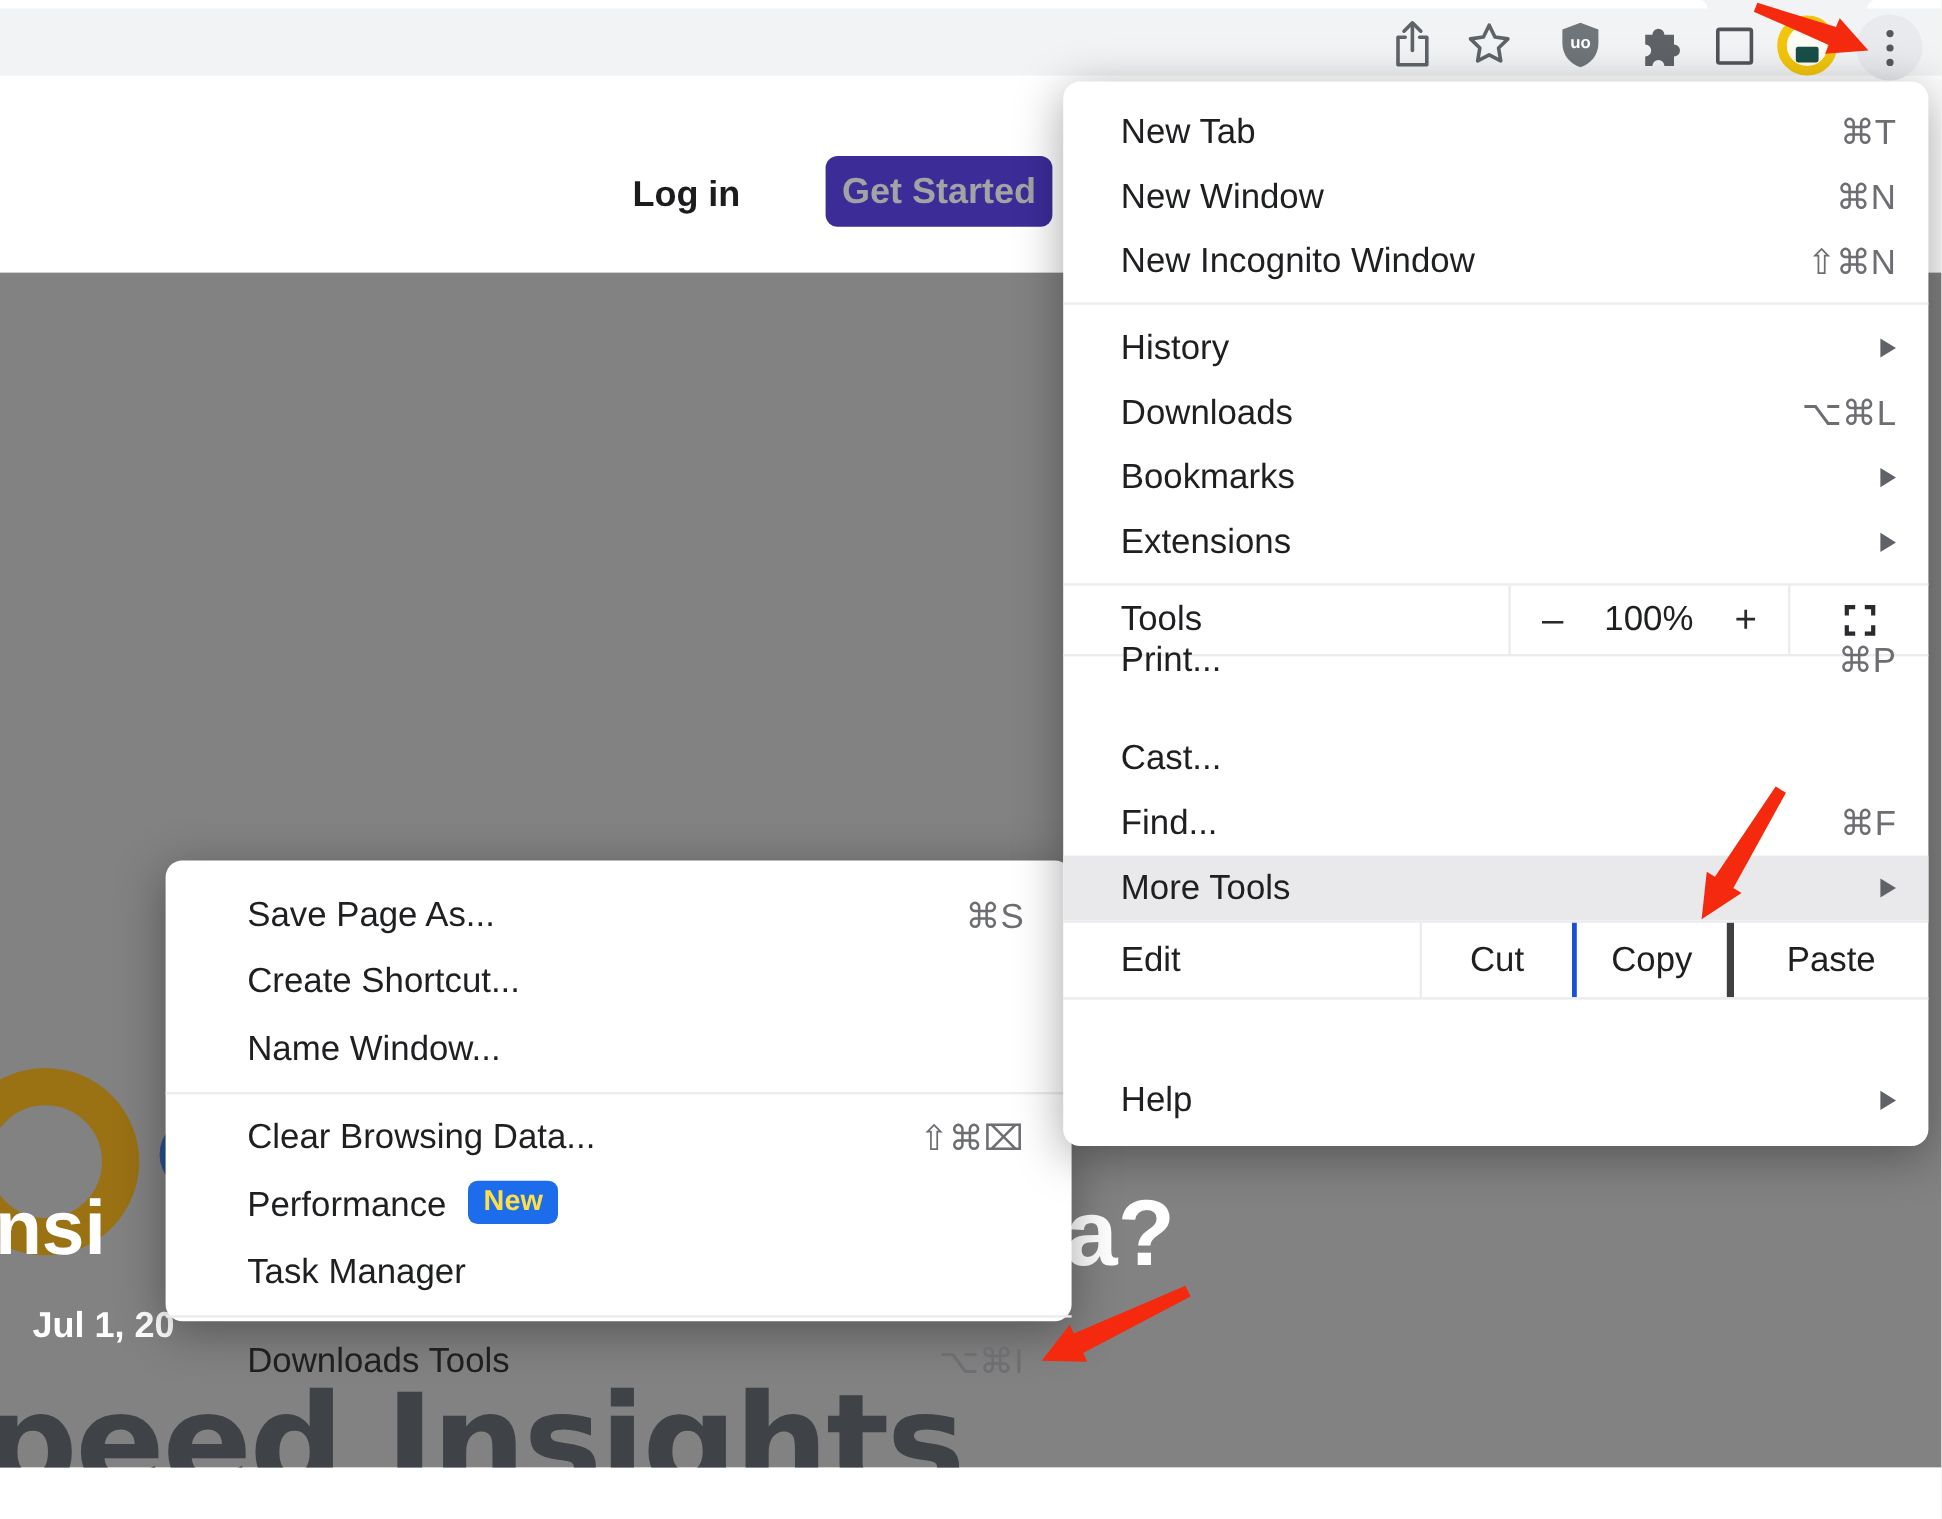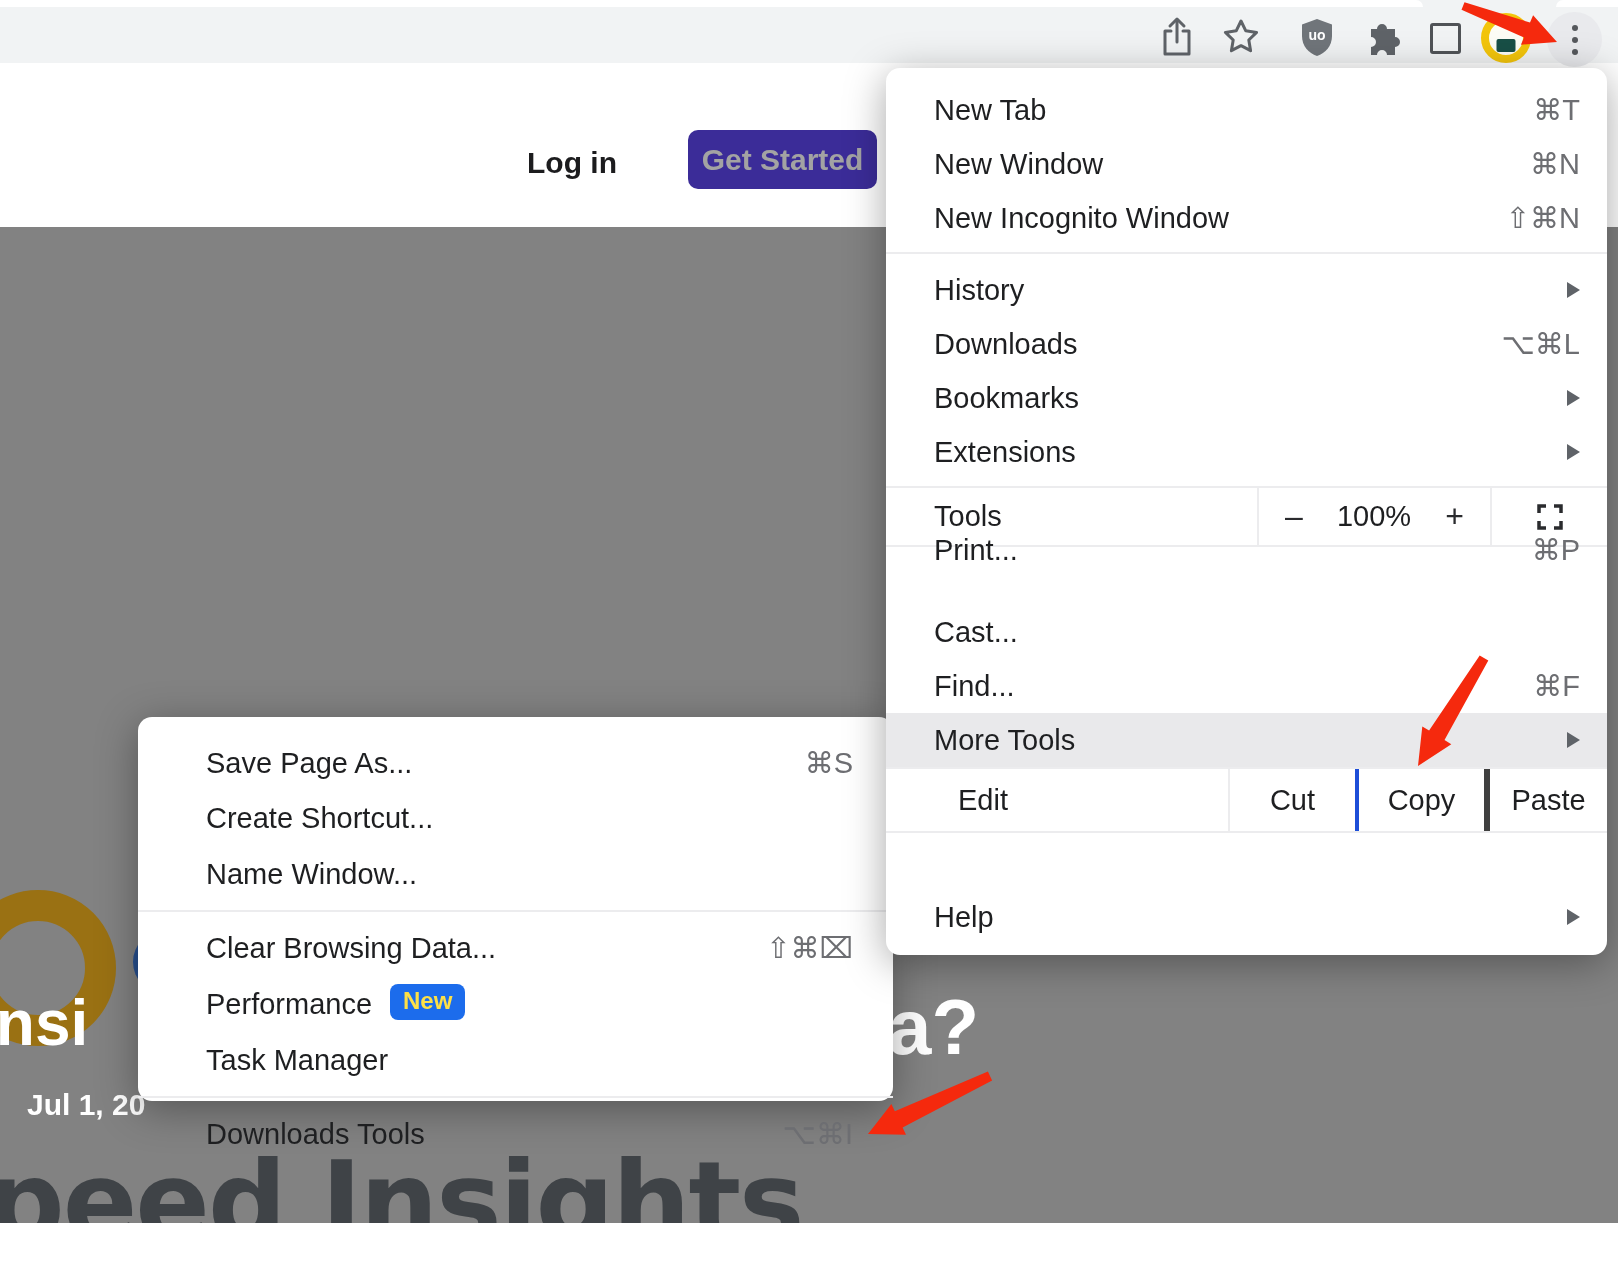--- a/index.html
+++ b/index.html
@@ -56,21 +56,21 @@
          border-bottom:8px solid transparent;}
   .zoomrow{position:absolute;left:0;top:420px;width:100%;height:57px;display:flex;}
   .zoomrow .zc1{width:371px;display:flex;align-items:center;padding-left:48px;box-sizing:border-box;font-size:29px;color:#1e1f21;}
   .zoomrow .zc2{width:233px;display:flex;align-items:center;justify-content:space-between;
                 padding:0 26px;box-sizing:border-box;border-left:2px solid #ececee;}
   .zoomrow .zc3{flex:1;display:flex;align-items:center;justify-content:center;border-left:2px solid #ececee;}
   .zbtn{font-size:32px;color:#2a2b2e;}
   .zlevel{font-size:29px;color:#1e1f21;}
   .editrow{position:absolute;left:0;top:701px;width:100%;height:62px;display:flex;}
   .editrow .ec{display:flex;align-items:center;justify-content:center;font-size:29px;color:#1e1f21;box-sizing:border-box;}
-  .editrow .e0{width:342px;justify-content:flex-start;padding-left:72px;}
+  .editrow .e0{width:297px;justify-content:flex-start;padding-left:48px;}
   .editrow .e1{width:127px;border-left:2px solid #ececee;}
   .editrow .e2{width:129px;border-left:4px solid #1d4ed8;}
   .editrow .e3{flex:1;border-left:6px solid #404040;}
   .badge{display:inline-block;margin-left:18px;background:#1c6cec;color:#fde047;font-size:24px;
          padding:3px 13px 5px;border-radius:8px;font-weight:bold;position:relative;top:-2px;}
   .perf-label{display:flex;align-items:center;}
   .arrow{position:absolute;z-index:20;}
 </style>
 </head>
 <body>

